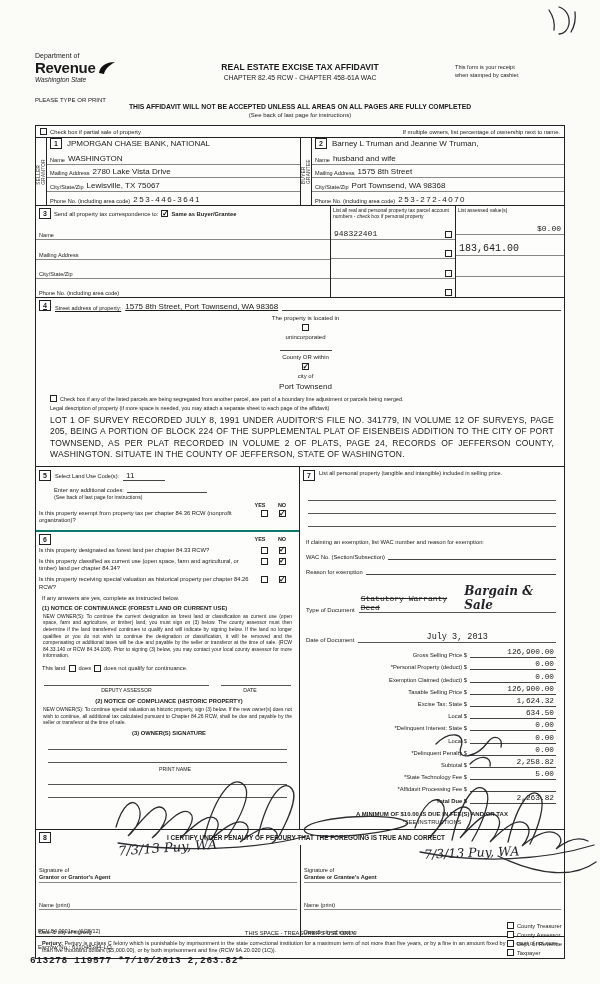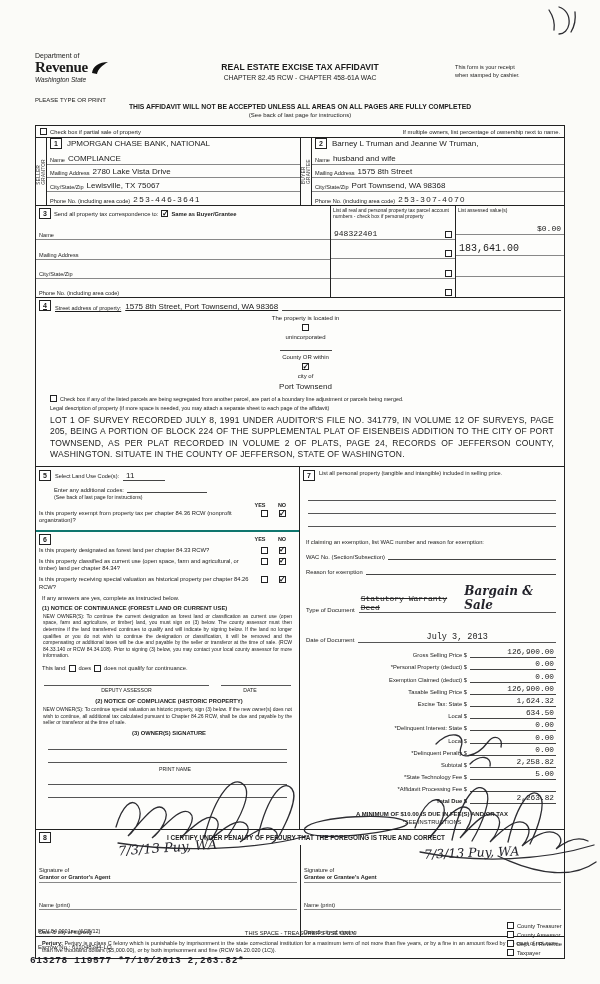--- a/index.html
+++ b/index.html
@@ -8,21 +8,21 @@
   .b{font-weight:bold;}
   .val{font-size:8px;}
   .mono{font-family:"Liberation Mono",monospace;}
   .cb{display:inline-block;width:7px;height:7px;border:1px solid #222;background:#fff;position:relative;vertical-align:-1px;flex:none;}
   .cb.checked::after{content:"\2713";position:absolute;left:-0.5px;top:-2.5px;font-size:8px;font-weight:bold;color:#111;}
   .numbox{display:inline-flex;width:12px;height:11px;border:1px solid #222;align-items:center;justify-content:center;font-size:7px;font-weight:bold;flex:none;background:#fff;}
   .blank{display:inline-block;border-bottom:1px solid #444;height:8px;}
 
   .hdr{position:absolute;left:35px;top:52px;width:530px;height:44px;}
   .logo-l1{font-size:7px;}
-  .logo-l2{font-size:15px;font-weight:bold;letter-spacing:-0.3px;display:flex;align-items:center;gap:2px;font-family:Liberation Serif, serif;}
+  .logo-l2{font-size:15px;font-weight:bold;letter-spacing:-0.3px;display:flex;align-items:center;gap:2px;}
   .logo-l3{font-size:6.5px;font-style:italic;}
   .hdr-title{position:absolute;left:130px;top:10px;width:270px;text-align:center;}
   .hdr-title .tt{font-size:8.6px;font-weight:bold;}
   .hdr-title .ch{font-size:6.8px;margin-top:2px;}
   .hdr-receipt{position:absolute;right:0;top:12px;width:110px;font-size:5.6px;line-height:1.35;}
   .please{position:absolute;left:35px;top:97px;font-size:6px;}
   .warn{position:absolute;left:0;top:103px;width:600px;text-align:center;font-size:6.8px;font-weight:bold;}
   .warn2{position:absolute;left:0;top:112px;width:600px;text-align:center;font-size:6px;}
 
   .form{position:absolute;left:35px;top:125px;width:530px;border:1.5px solid #222;background:#fdfdfb;}
@@ -172,21 +172,21 @@
           <span class="vword">GRANTOR</span>
         </div>
       </div>
       <div class="party-main">
         <div class="prow name-top">
           <span class="numbox">1</span>
           <span class="val">JPMORGAN CHASE BANK, NATIONAL</span>
         </div>
         <div class="prow">
           <span class="lbl">Name</span>
-          <span class="val">COMPLIANCE</span>
+          <span class="val">WASHINGTON</span>
         </div>
         <div class="prow">
           <span class="lbl">Mailing Address</span>
           <span class="val">2780 Lake Vista Drive</span>
         </div>
         <div class="prow">
           <span class="lbl">City/State/Zip</span>
           <span class="val">Lewisville, TX 75067</span>
         </div>
         <div class="prow">
@@ -215,21 +215,21 @@
         <div class="prow">
           <span class="lbl">Mailing Address</span>
           <span class="val">1575 8th Street</span>
         </div>
         <div class="prow">
           <span class="lbl">City/State/Zip</span>
           <span class="val">Port Townsend, WA 98368</span>
         </div>
         <div class="prow">
           <span class="lbl">Phone No. (including area code)</span>
-          <span class="val phoneval">253-307-4070</span>
+          <span class="val phoneval">253-272-4070</span>
         </div>
       </div>
     </div>
   </div>
 
   <div class="sec3">
     <div class="s3-left">
       <div class="s3-send">
         <span class="numbox">3</span>
         <span>Send all property tax correspondence to:</span>

